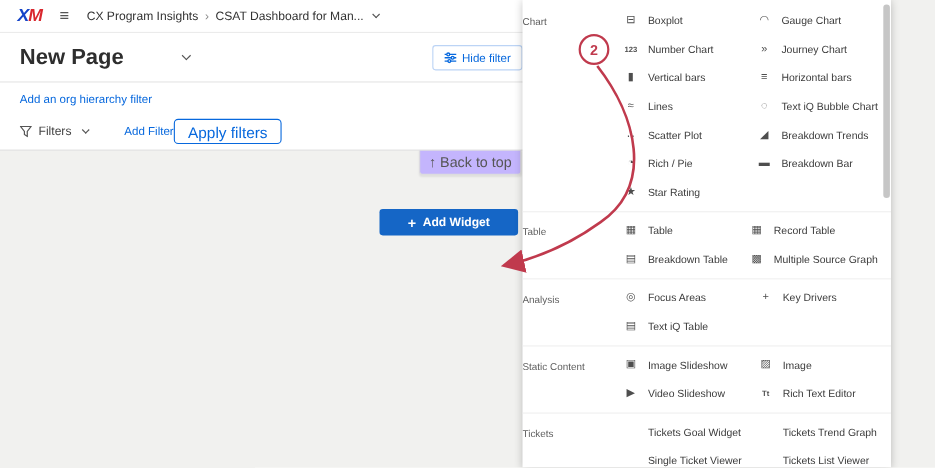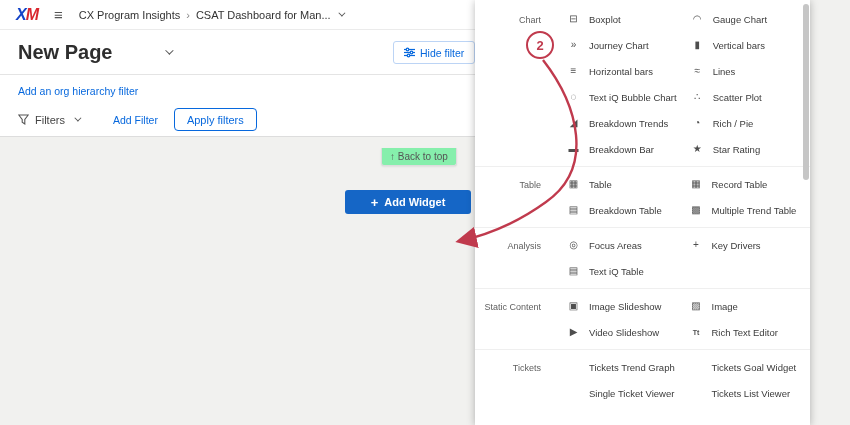--- a/index.html
+++ b/index.html
@@ -30,33 +30,33 @@
   .hide-filter{ position:absolute; left:393px; top:11px; height:23px; display:inline-flex; align-items:center; gap:5px; background:#fff; border:1px solid #bcd4f5; border-radius:3px; padding:0 10px; color:var(--accent); font-size:10.5px; cursor:pointer; font-family:inherit; }
   .share{ position:absolute; right:12px; top:14px; cursor:pointer; line-height:0; }
 
   .filterarea{ padding-left:18px; }
   .org-link{ display:inline-block; margin-top:10px; font-size:10.5px; color:var(--accent); cursor:pointer; text-decoration:none; }
   .filterrow{ margin-top:9px; display:flex; align-items:center; }
   .funnel{ line-height:0; margin-right:6px; }
   .filters-label{ font-size:11px; color:#444; }
   .filterrow .chev{ margin-left:9px; }
   .add-filter{ margin-left:34px; font-size:10.5px; color:var(--accent); cursor:pointer; text-decoration:none; }
-  .apply{ margin-left:16px; height:23px; background:#fff; border:1px solid var(--accent); border-radius:4px; padding:0 12px; color:var(--accent); font-size:11px; cursor:pointer; font-family:inherit; }
+  .apply{ height:23px; background:#fff; border:1px solid var(--accent); border-radius:4px; padding:0 12px; color:var(--accent); font-size:14px; cursor:pointer; font-family:inherit; }
 
   
-  .back-top{ position:absolute; left:381px; top:148px; z-index:3; background:#86efac; border:1px solid #ddd; border-top:none; border-radius:0 0 3px 3px; padding:3px 8px; font-size:10px; color:#555; cursor:pointer; box-shadow:0 1px 2px rgba(0,0,0,.08); }
+  .back-top{ position:absolute; left:381px; top:137px; z-index:3; background:#c4b5fd; border:1px solid #ddd; border-top:none; border-radius:0 0 3px 3px; padding:3px 8px; font-size:13px; color:#555; cursor:pointer; box-shadow:0 1px 2px rgba(0,0,0,.08); }
   .add-widget{ position:absolute; left:345px; top:190px; width:126px; height:24px; background:#1566c6; color:#fff; border:none; border-radius:3px; font-size:11px; font-weight:bold; cursor:pointer; display:flex; align-items:center; justify-content:center; gap:6px; z-index:3; font-family:inherit; }
   .add-widget .plus{ font-size:13px; font-weight:bold; line-height:1; }
 
   
   .widget-menu{ position:absolute; left:475px; top:0; width:335px; height:425px; background:#fff; box-shadow:0 1px 8px rgba(0,0,0,.28); z-index:10; overflow:hidden; }
   #menu-sections{ padding-top:2px; }
   .menu-section{ display:flex; padding:4px 0; }
   .menu-section:not(:first-child){ border-top:1px solid #efefef; }
-  .cat{ width:78px; flex:none; text-align:right; padding:9px 12px 0 0; font-size:9px; color:#5f5f5f; }
+  .cat{ width:78px; flex:none; padding:9px 12px 0 0; font-size:9px; color:#5f5f5f; }
   .items{ flex:1; display:grid; grid-template-columns:1fr 1fr; padding-right:12px; }
   .menu-item{ display:flex; align-items:center; height:26px; padding-left:12px; cursor:pointer; }
   .mi-icon{ width:17px; flex:none; display:inline-flex; justify-content:center; font-size:10px; color:#4e4e4e; margin-right:7px; line-height:1; }
   .mi-icon.txt{ font-size:7px; font-weight:bold; letter-spacing:0; }
   .mi-label{ font-size:9.5px; color:#3b3b3b; white-space:nowrap; }
   .scrollbar{ position:absolute; right:1px; top:2px; width:7px; height:421px; }
   .scrollbar .thumb{ position:absolute; top:2px; right:0; width:6px; height:176px; background:#c6c6c6; border-radius:3px; }
 
   
   .arrow-svg{ position:absolute; left:0; top:0; width:850px; height:425px; z-index:39; pointer-events:none; }
@@ -151,20 +151,24 @@
           <div class="items">
             <div class="menu-item">
               <span class="mi-icon">⊟</span>
               <span class="mi-label">Boxplot</span>
             </div>
             <div class="menu-item">
               <span class="mi-icon">◠</span>
               <span class="mi-label">Gauge Chart</span>
             </div>
             <div class="menu-item">
+              <span class="mi-icon txt">123</span>
+              <span class="mi-label">Number Chart</span>
+            </div>
+            <div class="menu-item">
               <span class="mi-icon">»</span>
               <span class="mi-label">Journey Chart</span>
             </div>
             <div class="menu-item">
               <span class="mi-icon">▮</span>
               <span class="mi-label">Vertical bars</span>
             </div>
             <div class="menu-item">
               <span class="mi-icon">≡</span>
               <span class="mi-label">Horizontal bars</span>
@@ -209,21 +213,21 @@
             <div class="menu-item">
               <span class="mi-icon">▦</span>
               <span class="mi-label">Record Table</span>
             </div>
             <div class="menu-item">
               <span class="mi-icon">▤</span>
               <span class="mi-label">Breakdown Table</span>
             </div>
             <div class="menu-item">
               <span class="mi-icon">▩</span>
-              <span class="mi-label">Multiple Trend Table</span>
+              <span class="mi-label">Multiple Source Graph</span>
             </div>
           </div>
         </div>
         <div class="menu-section">
           <div class="cat">Analysis</div>
           <div class="items">
             <div class="menu-item">
               <span class="mi-icon">◎</span>
               <span class="mi-label">Focus Areas</span>
             </div>
@@ -256,25 +260,25 @@
               <span class="mi-icon txt">Tt</span>
               <span class="mi-label">Rich Text Editor</span>
             </div>
           </div>
         </div>
         <div class="menu-section">
           <div class="cat">Tickets</div>
           <div class="items">
             <div class="menu-item">
               <span class="mi-icon"></span>
+              <span class="mi-label">Tickets Goal Widget</span>
+            </div>
+            <div class="menu-item">
+              <span class="mi-icon"></span>
               <span class="mi-label">Tickets Trend Graph</span>
-            </div>
-            <div class="menu-item">
-              <span class="mi-icon"></span>
-              <span class="mi-label">Tickets Goal Widget</span>
             </div>
             <div class="menu-item">
               <span class="mi-icon"></span>
               <span class="mi-label">Single Ticket Viewer</span>
             </div>
             <div class="menu-item">
               <span class="mi-icon"></span>
               <span class="mi-label">Tickets List Viewer</span>
             </div>
           </div>

